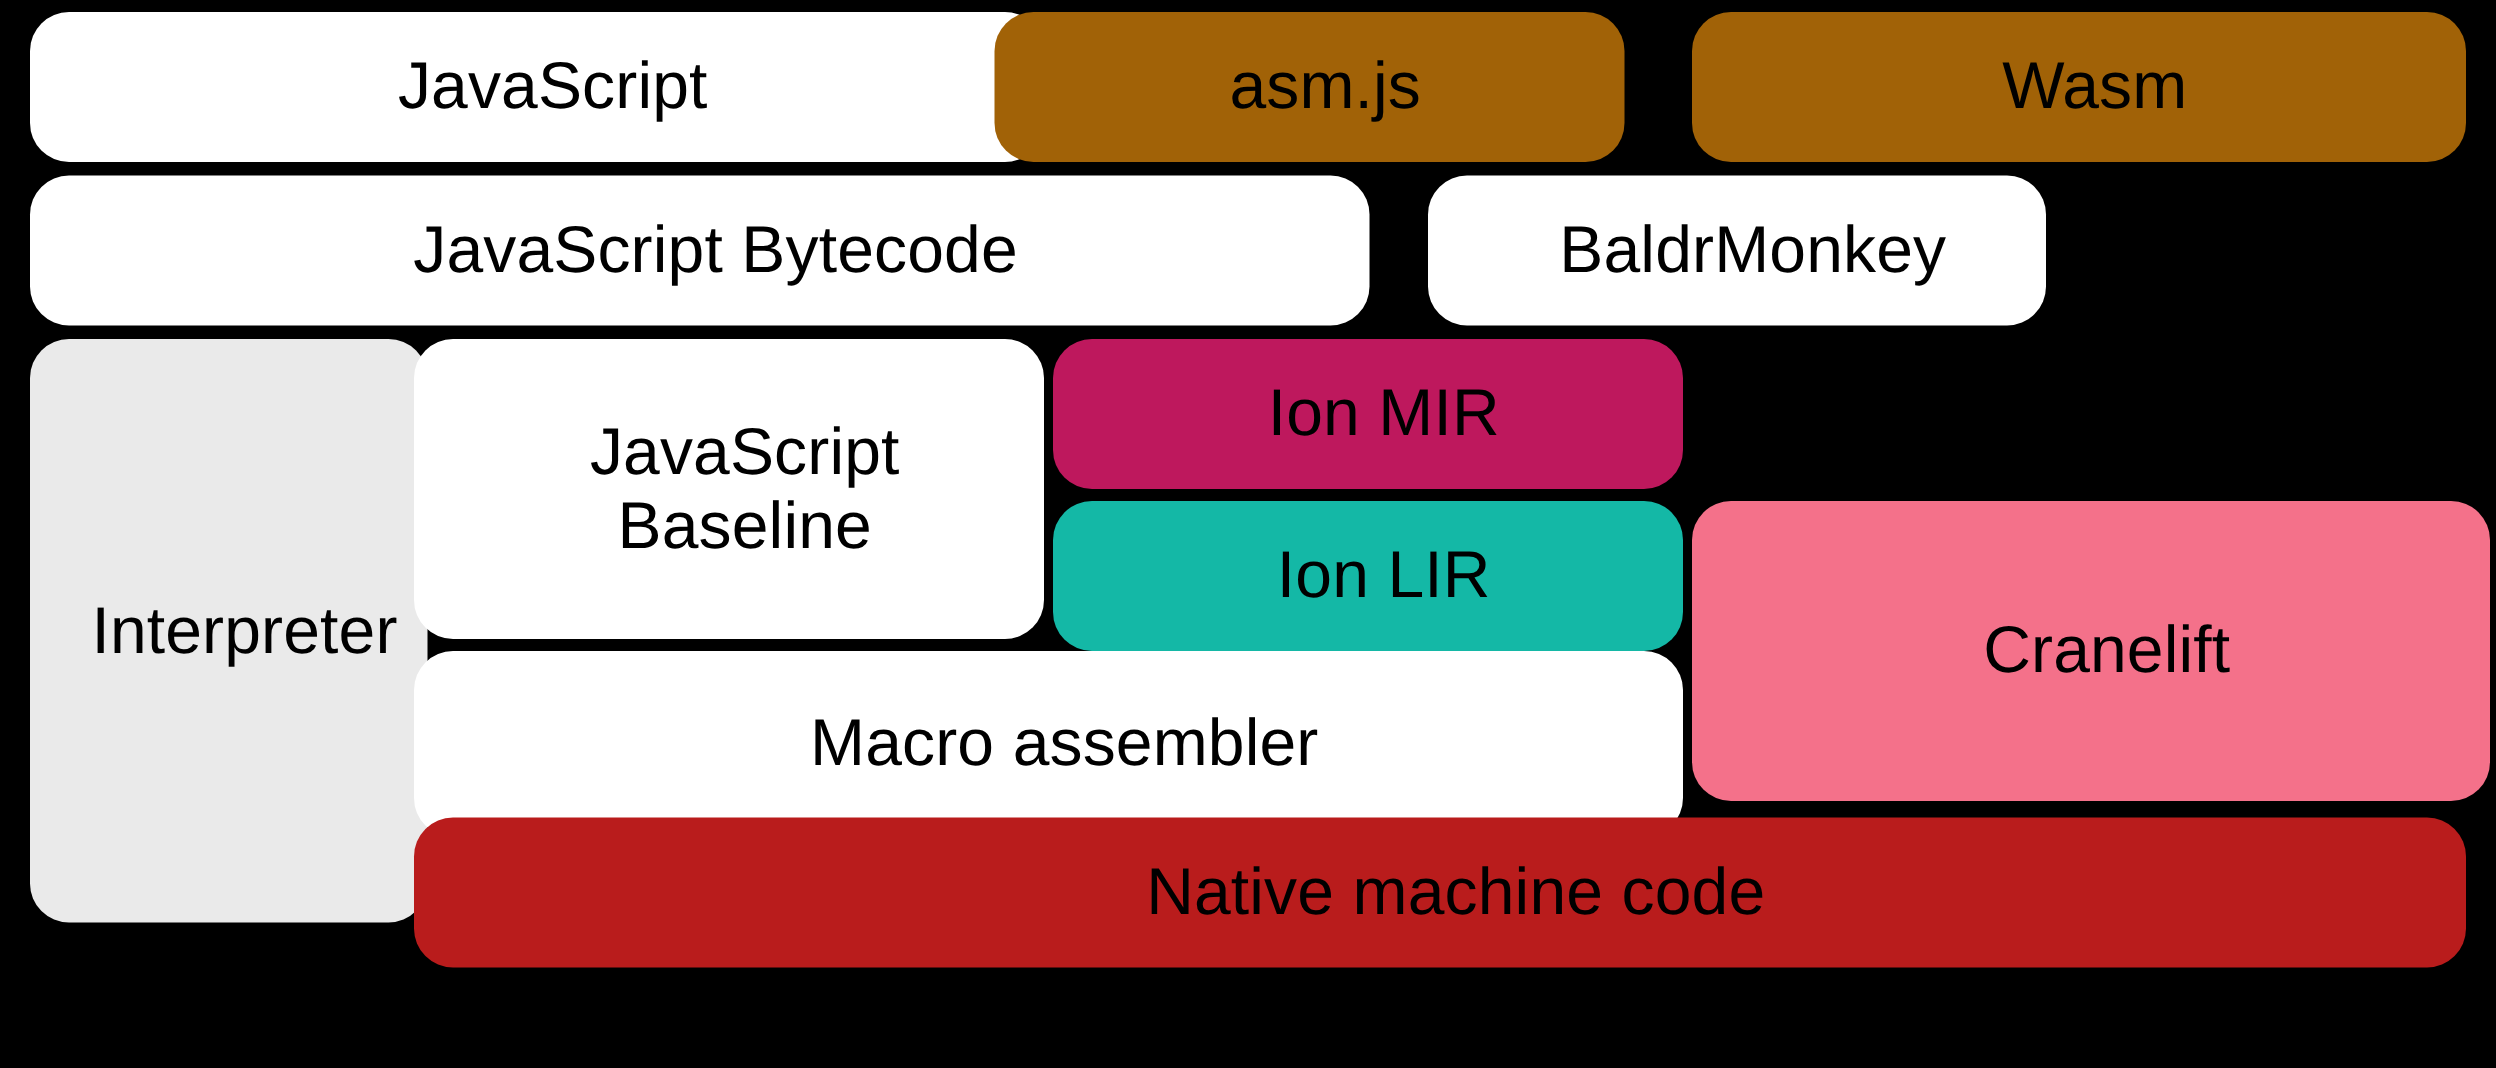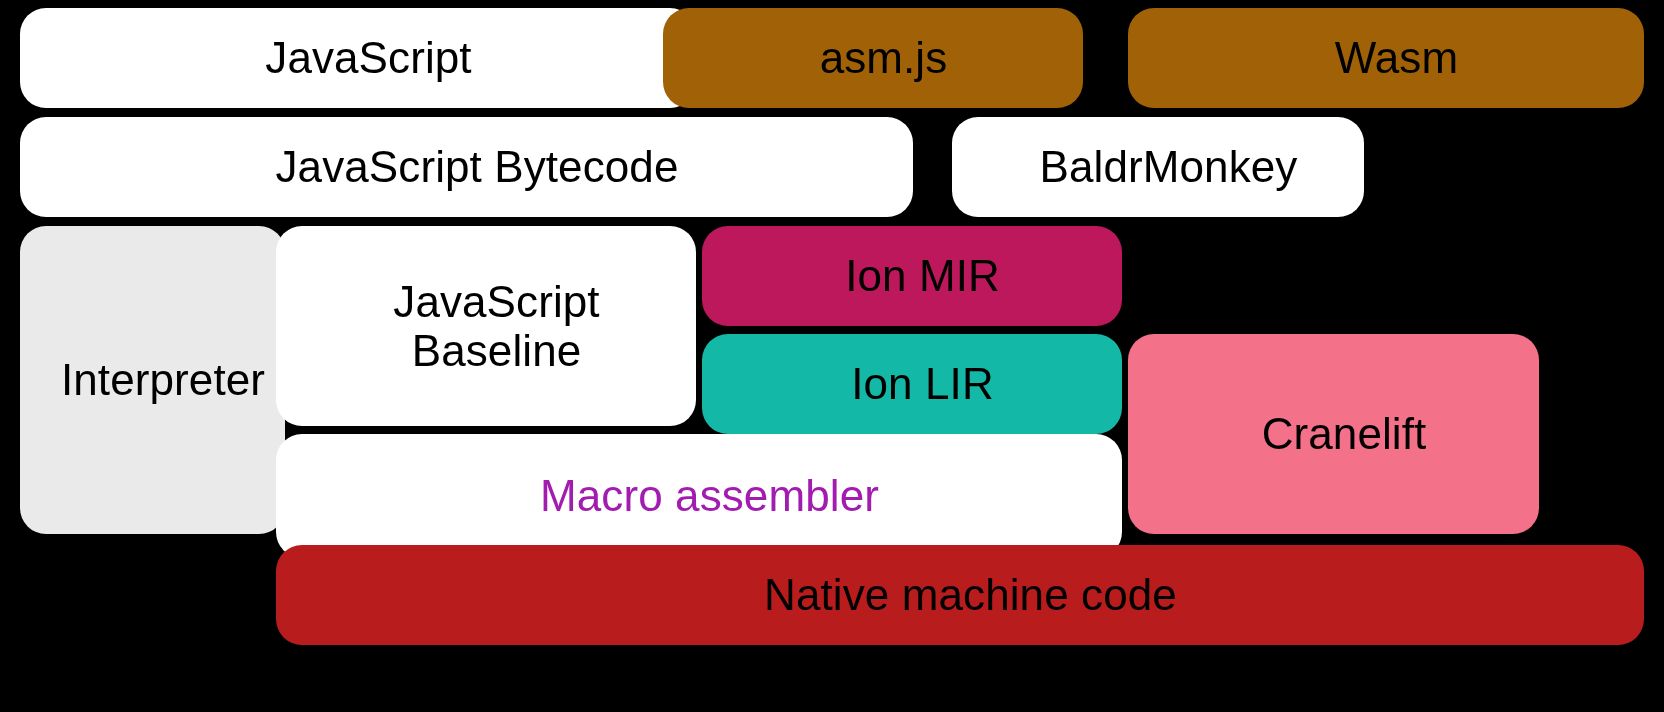--- a/index.html
+++ b/index.html
@@ -43,21 +43,21 @@
 </style>
 </head>
 <body>
 
 <div id="diagram" style="background: rgb(0, 0, 0);">
     <div class="box white" style="left: 20px; top: 8px; width: 676px; height: 100px; background: rgb(255, 255, 255); color: rgb(0, 0, 0);">JavaScript</div>
     <div class="box white" style="left: 663px; top: 8px; width: 420px; height: 100px; background: #a16207; color: rgb(0, 0, 0);">asm.js</div>
     <div class="box white" style="left: 1128px; top: 8px; width: 516px; height: 100px; background: #a16207; color: rgb(0, 0, 0);">Wasm</div>
     <div class="box white" style="left: 20px; top: 117px; width: 893px; height: 100px; background: rgb(255, 255, 255); color: rgb(0, 0, 0);">JavaScript Bytecode</div>
     <div class="box white" style="left: 920px; top: 117px; width: 412px; height: 100px; background: rgb(255, 255, 255); color: rgb(0, 0, 0); margin-left: 32px;">BaldrMonkey</div>
-    <div class="box gray" style="left: 20px; top: 226px; width: 265px; height: 308px; background: rgb(234, 234, 234); color: rgb(0, 0, 0);">Interpreter</div>
+    <div class="box gray" style="left: 20px; top: 226px; width: 265px; height: 389px; background: rgb(234, 234, 234); color: rgb(0, 0, 0);">Interpreter</div>
     <div class="box white" style="left: 276px; top: 226px; width: 420px; height: 200px; background: rgb(255, 255, 255); color: rgb(0, 0, 0);">JavaScript
 Baseline</div>
     <div class="box green" style="left: 702px; top: 226px; width: 420px; height: 100px; background: #be185d; color: rgb(0, 0, 0);">Ion MIR</div>
     <div class="box green" style="left: 702px; top: 334px; width: 420px; height: 100px; background: #14b8a6; color: rgb(0, 0, 0);">Ion LIR</div>
-    <div class="box pink" style="left: 1128px; top: 334px; width: 411px; height: 200px; background: rgb(244, 113, 138); color: rgb(0, 0, 0);">Cranelift</div>
-    <div class="box white" style="left: 276px; top: 434px; width: 846px; height: 124px; background: rgb(255, 255, 255); color: #a21caf;">Macro assembler</div>
+    <div class="box pink" style="left: 1128px; top: 334px; width: 532px; height: 200px; background: rgb(244, 113, 138); color: rgb(0, 0, 0);">Cranelift</div>
+    <div class="box white" style="left: 276px; top: 434px; width: 846px; height: 124px; background: rgb(255, 255, 255); color: #000000;">Macro assembler</div>
     <div class="box white" style="left: 276px; top: 545px; width: 1368px; height: 100px; background: #b91c1c; color: rgb(0, 0, 0);">Native machine code</div>
   </div>
 
 </body></html>

